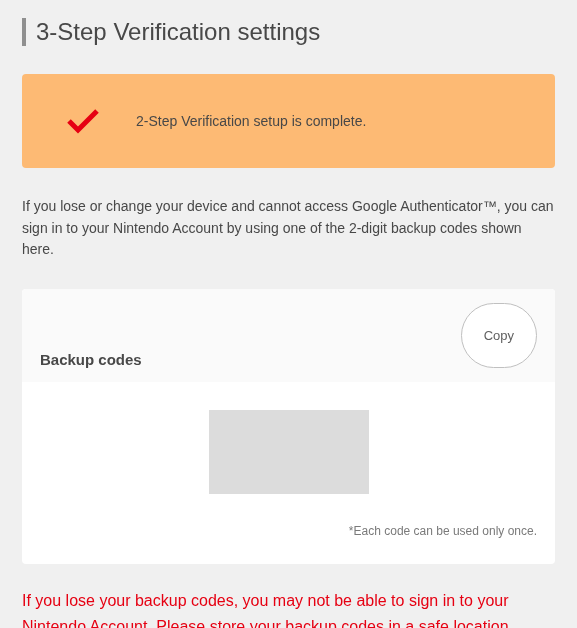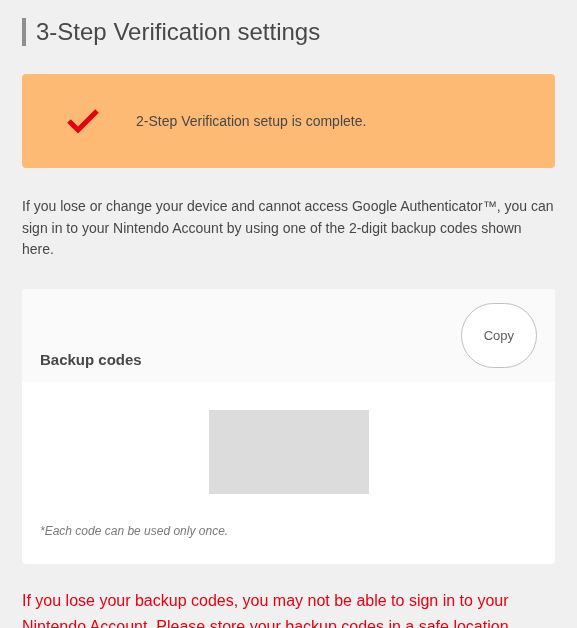--- a/index.html
+++ b/index.html
@@ -82,22 +82,21 @@
       border: 1px solid #c0c0c0;
       border-radius: 999px;
       padding: 24px 22px;
       font-size: 13px;
       color: #606060;
       cursor: pointer;
       font-family: inherit;
     }
     .backup-body {
       padding: 28px 18px 26px 18px;
-      text-align: left;
-      font-style: italic;
+      text-align: right;
     }
     .codes-placeholder {
       width: 160px;
       height: 84px;
       background: #dcdcdc;
       margin: 0 auto 30px auto;
     }
     .once-note {
       font-size: 12px;
       color: #7a7a7a;

